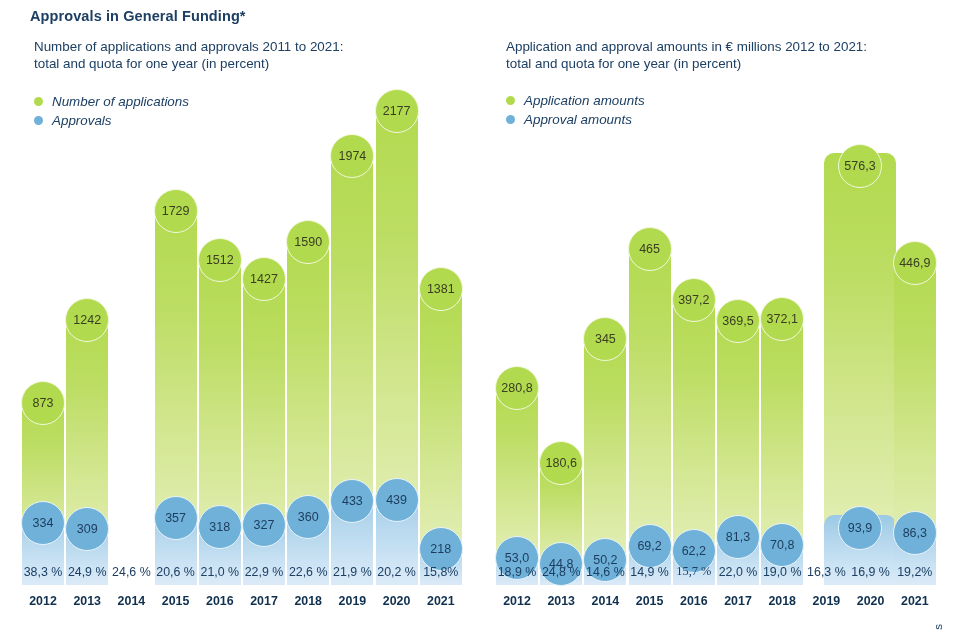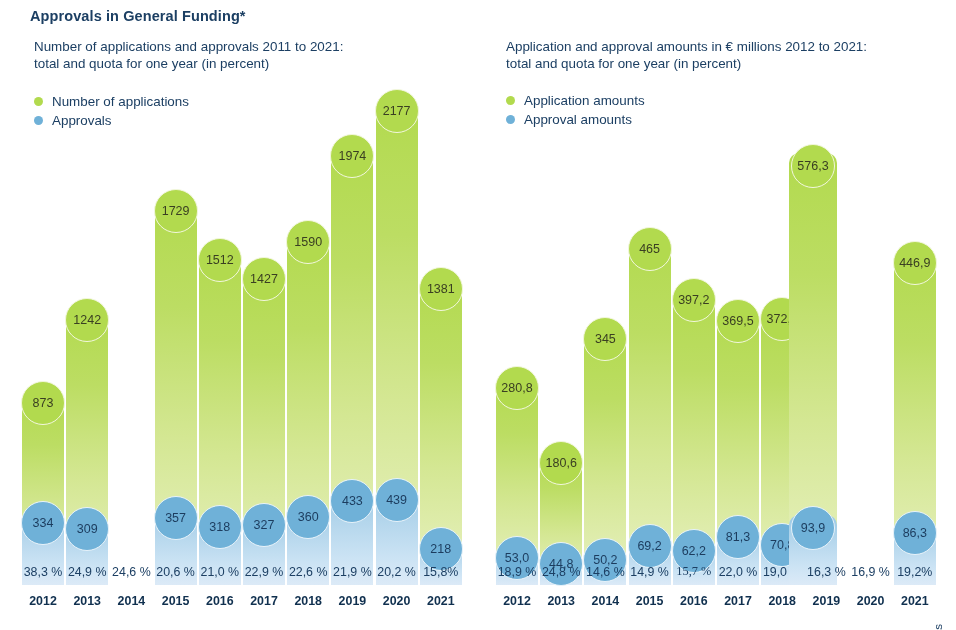--- a/index.html
+++ b/index.html
@@ -20,21 +20,21 @@
   .subtitle{
     position:absolute;font-size:13.4px;line-height:17px;
     color:#1c3f63;font-weight:400;white-space:pre-line;
   }
   #left-panel .subtitle{left:34px;top:38px;}
   #right-panel .subtitle{left:28px;top:38px;}
 
   .legend{position:absolute;font-size:13.4px;line-height:19px;color:#1c3f63;}
   #left-panel .legend{left:34px;top:92px;}
   #right-panel .legend{left:28px;top:91px;}
-  .legend-row{display:flex;align-items:center;height:19px;}
+  .legend-row{display:flex;align-items:center;height:19px;font-style:italic;}
   .legend-dot{width:9px;height:9px;border-radius:50%;margin-right:9px;flex:0 0 auto;}
 
   .plot{position:absolute;left:0;top:0;width:100%;height:630px;}
 
   .bar{position:absolute;bottom:45px;}
   .bar-green{
     position:absolute;left:0;right:0;bottom:0;
     border-radius:10px 10px 0 0;
     background:linear-gradient(to bottom,#b2da4e 0%,#bcdd63 28%,#d4e793 62%,#e2eeb4 88%,#e8f1c3 100%);
   }
@@ -226,21 +226,21 @@
       <div class="pct" style="left: 260px;">22,0 %</div>
       <div class="yearlabel" style="left: 260px;">2017</div>
       <div class="bar" style="left: 283.2px; width: 42px; height: 278.93px;">
         <div class="bar-green" style="height: 278.93px;"></div>
         <div class="bar-blue" style="height: 53.0724px;"></div>
         <div class="bubble bubble-green" style="width: 42px; height: 42px; bottom: 243.93px;">372,1</div>
         <div class="bubble bubble-blue" style="width: 42px; height: 42px; bottom: 18.0724px;">70,8</div>
       </div>
       <div class="pct" style="left: 304.2px;">19,0 %</div>
       <div class="yearlabel" style="left: 304.2px;">2018</div>
-      <div class="bar" style="left: 311px; width: 48px; height: 432px;">
+      <div class="bar" style="left: 346px; width: 60px; height: 432px; padding-left: 12px;">
         <div class="bar-green" style="height: 432px;"></div>
         <div class="bar-blue" style="height: 70.3883px;"></div>
         <div class="bubble bubble-green" style="width: 42px; height: 42px; bottom: 397px;">576,3</div>
         <div class="bubble bubble-blue" style="width: 42px; height: 42px; bottom: 35.3883px;">93,9</div>
       </div>
       <div class="pct" style="left: 348.4px;">16,3 %</div>
       <div class="yearlabel" style="left: 348.4px;">2019</div>
       <div class="pct" style="left: 392.6px;">16,9 %</div>
       <div class="yearlabel" style="left: 392.6px;">2020</div>
       <div class="bar" style="left: 415.8px; width: 42px; height: 335.001px;">

